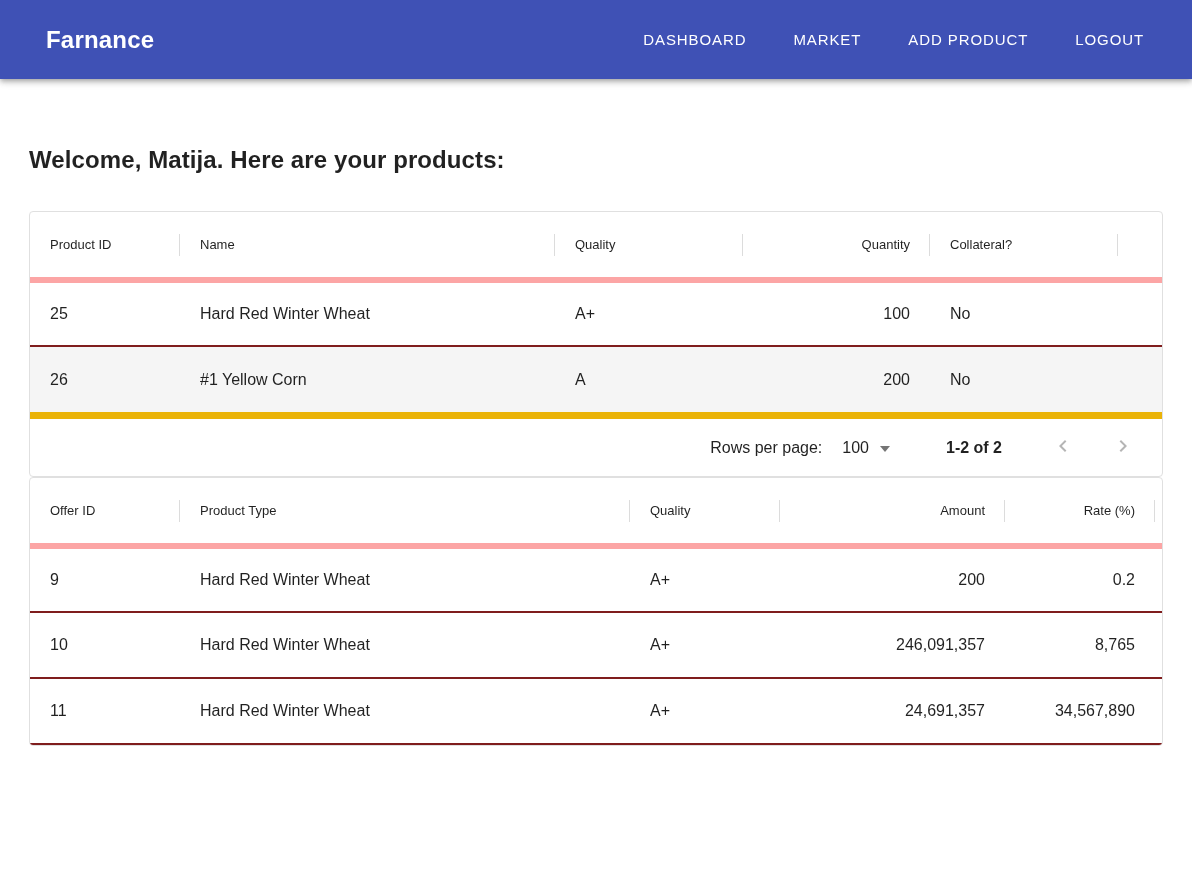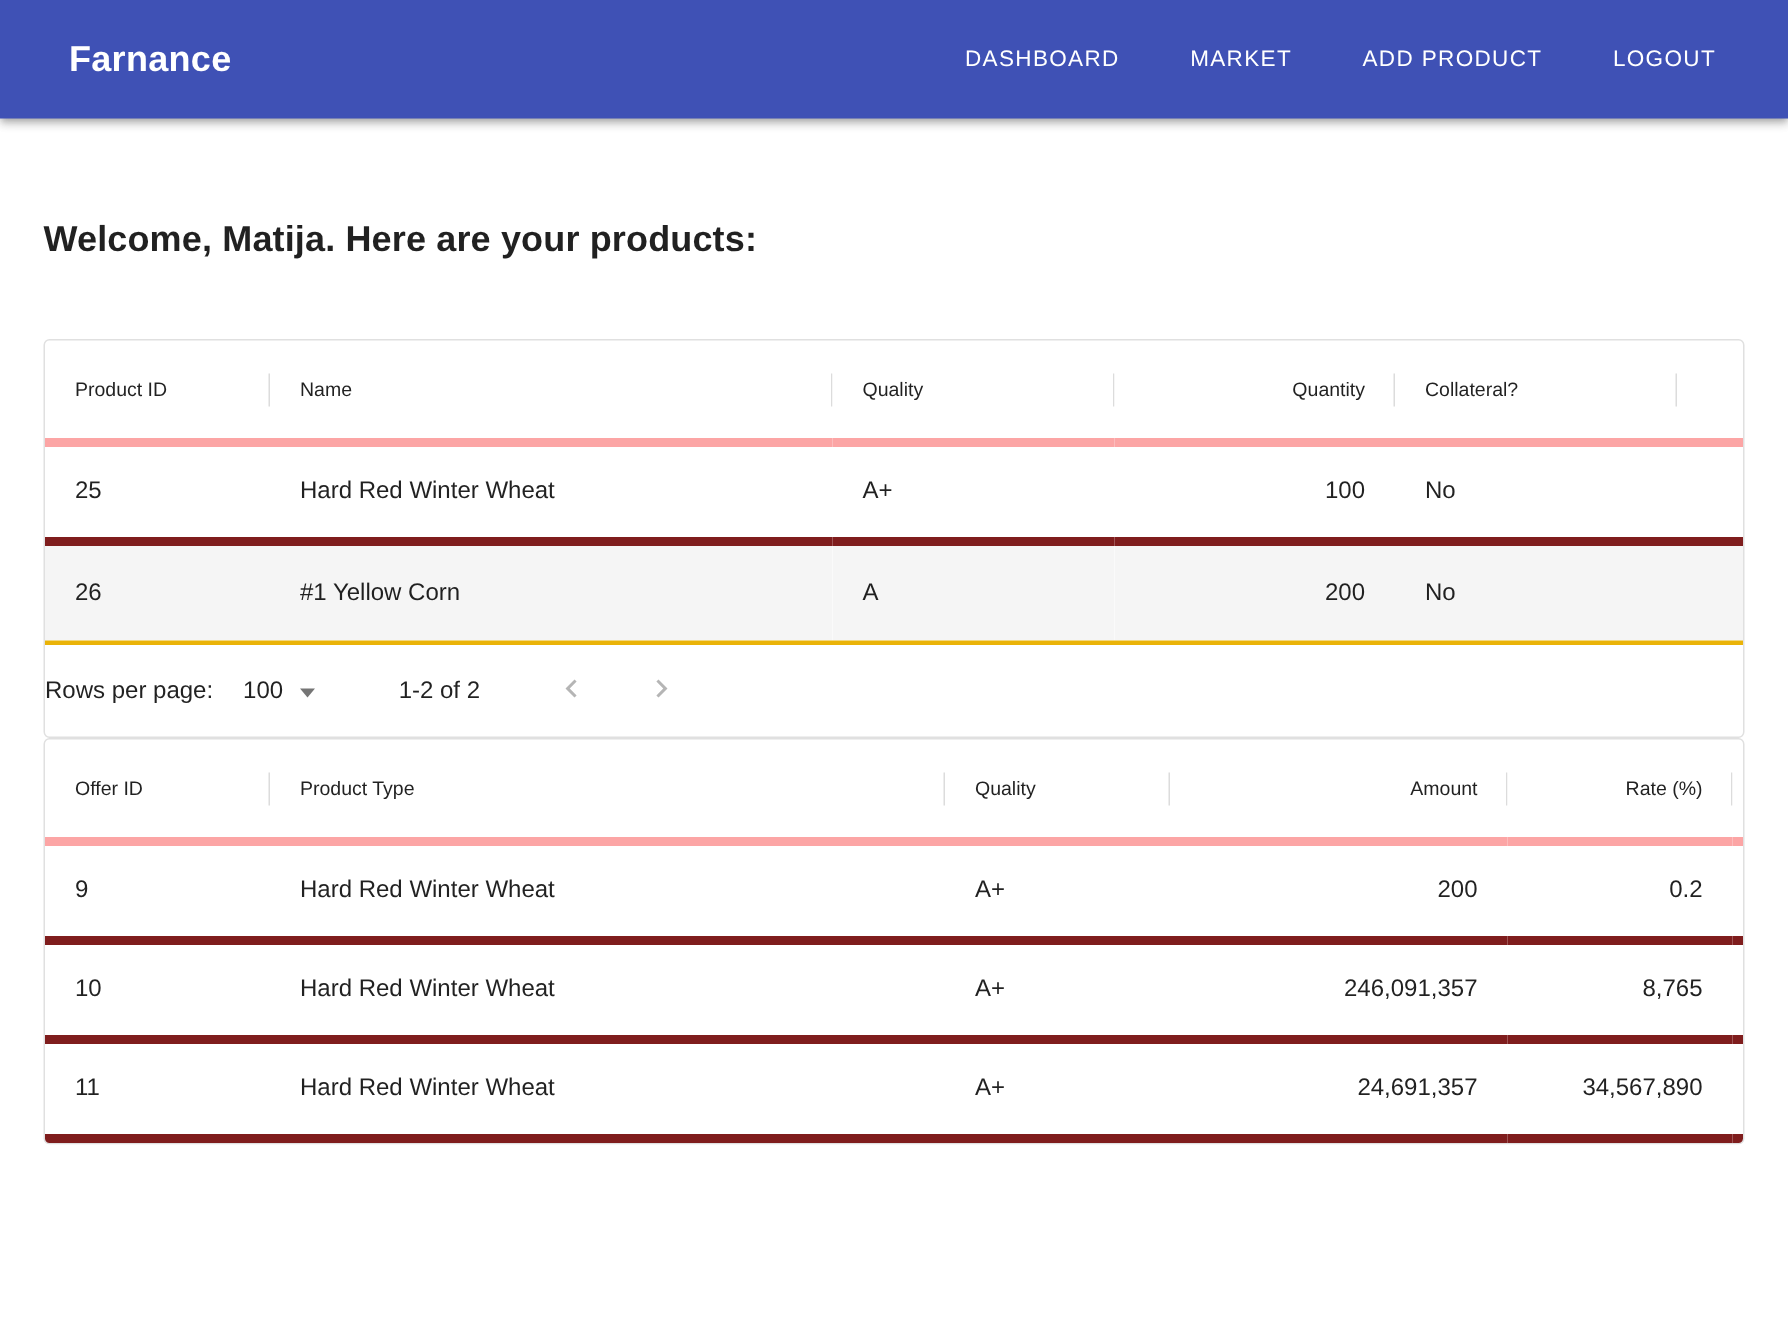--- a/index.html
+++ b/index.html
@@ -46,21 +46,21 @@
   }
   .nav-btn.bold { font-weight: 400; }
 
   
   .content { padding: 0 29px 0 29px; }
   .section-heading {
     font-size: 24px;
     font-weight: 700;
     letter-spacing: 0.1px;
   }
-  .heading-products { margin: 67px 0 52px 0; }
+  .heading-products { margin: 67px 0 37px 0; }
   .heading-offers   { margin: 53px 0 55px 0; }
 
   
   .card {
     border: 1px solid #e0e0e0;
     border-radius: 4px;
     background: #ffffff;
     overflow: hidden;
   }
   table {
@@ -90,52 +90,53 @@
     top: 50%;
     transform: translateY(-50%);
     width: 1px;
     height: 22px;
     background: #dcdcdc;
   }
   tbody td {
     height: 66px;
     font-size: 16px;
     color: rgba(0,0,0,0.87);
-    border-bottom: 6px solid #7f1d1d;
+    border-bottom: 2px solid #7f1d1d;
   }
   tbody tr.striped td { background: #f5f5f5; margin-top: 35px; }
   tbody tr.no-bottom td { border-bottom: none; }
   .num { text-align: right; }
 
   
   .pagination {
     height: 64px;
-    border-top: 3px solid #eab308;
-    display: flex;
-    align-items: center;
+    border-top: 7px solid #eab308;
+    display: flex;
+    align-items: center;
+    justify-content: flex-end;
     font-size: 16px;
     color: rgba(0,0,0,0.87);
     padding-right: 27px;
   }
   .rpp-label { margin-right: 20px; }
   .rpp-select {
     display: flex;
     align-items: center;
     gap: 11px;
     cursor: pointer;
     margin-right: 56px;
   }
   .caret-down {
     width: 0; height: 0;
     border-left: 5px solid transparent;
     border-right: 5px solid transparent;
     border-top: 6px solid #757575;
     margin-top: 2px;
   }
-  .range { margin-right: 49px; }
+  .range { margin-right: 49px; font-weight: bold; }
   .page-btn {
     background: transparent;
     border: none;
     cursor: default;
     width: 24px; height: 24px;
     display: flex;
     align-items: center;
     justify-content: center;
     padding: 0;
   }

